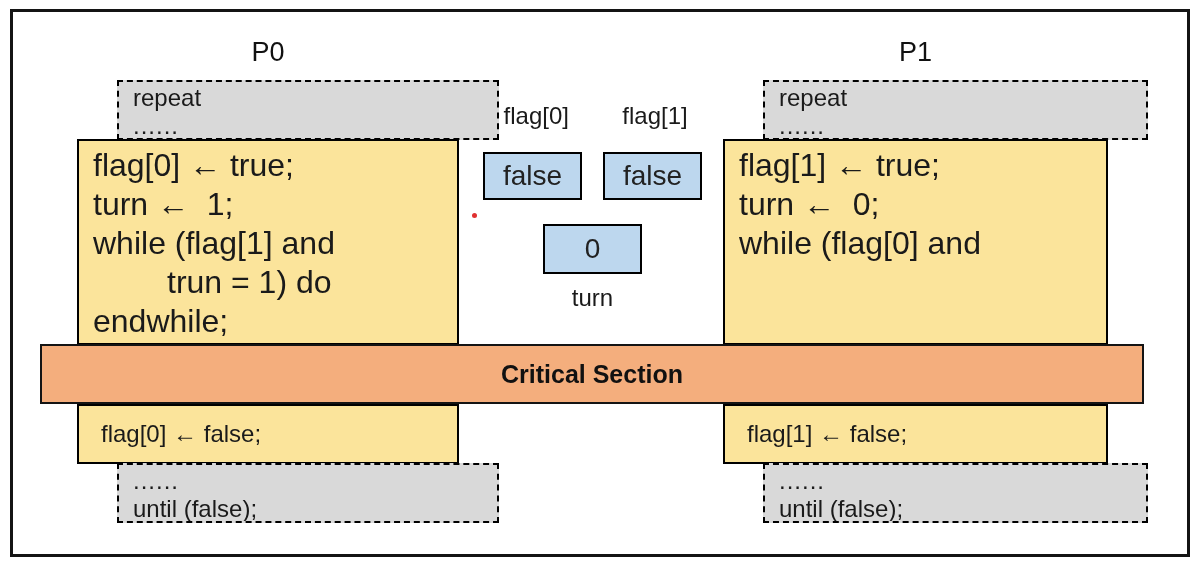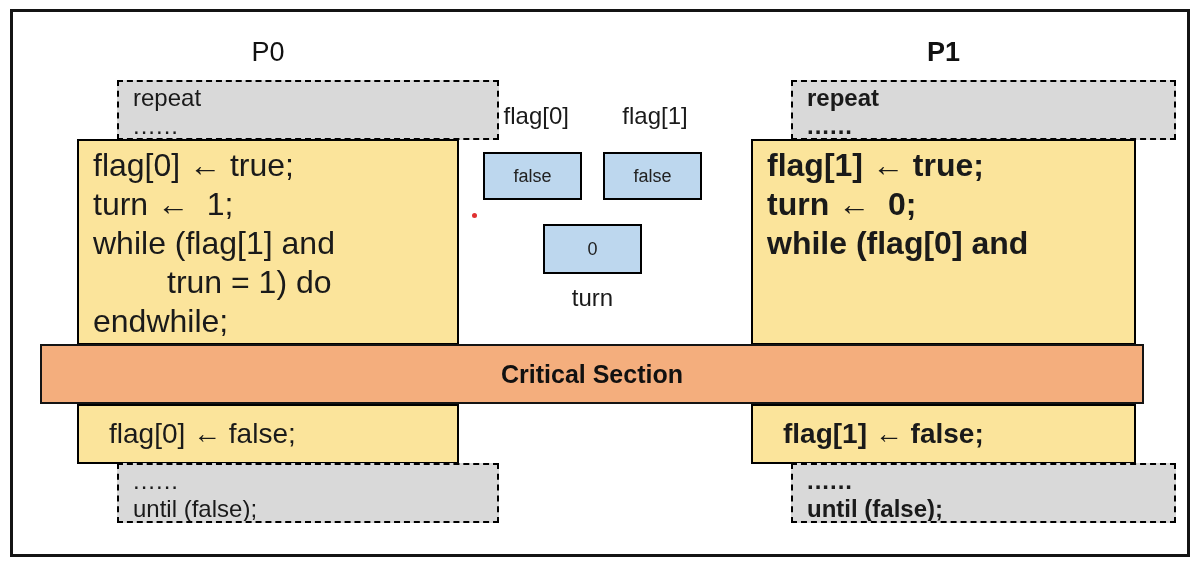--- a/index.html
+++ b/index.html
@@ -9,32 +9,32 @@
   }
   .abs{position:absolute;box-sizing:border-box;}
   .frame{left:10px;top:9px;width:1180px;height:548px;border:3px solid #141414;background:transparent;}
   .proc-title{top:36px;height:32px;font-size:27px;text-align:center;line-height:32px;color:#111;}
   .sect{font-size:24px;line-height:28px;}
   .gray{background:#d9d9d9;border:2px dashed #000;padding:2px 0 0 14px;overflow:hidden;margin-left:40px;}
   .yellow{background:#fbe49b;border:2px solid #000;}
   .code-pad{padding:5px 0 0 14px;}
   .code-line{height:39px;line-height:39px;white-space:pre;font-size:32px;}
   .code-line.indent{padding-left:74px;}
-  .release{display:flex;align-items:center;padding-left:30px;font-size:28px;white-space:pre;}
+  .release{display:flex;align-items:center;padding-left:22px;font-size:24px;white-space:pre;}
   .dots{letter-spacing:1px;}
   .var-label{font-size:24px;text-align:center;height:32px;line-height:32px;}
-  .blue-box{background:#bdd7ee;border:2px solid #000;display:flex;align-items:center;justify-content:center;font-size:18px;color:#222;}
+  .blue-box{background:#bdd7ee;border:2px solid #000;display:flex;align-items:center;justify-content:center;font-size:28px;color:#222;}
   .banner{
     left:40px;top:344px;width:1104px;height:60px;background:#f4ae7d;border:2px solid #141414;
     display:flex;align-items:center;justify-content:center;font-size:25px;font-weight:bold;color:#111;z-index:5;
   }
   .red-dot{left:472px;top:213px;width:5px;height:5px;border-radius:50%;background:#e03030;}
   
   .colL{left:77px;width:382px;}
-  .colR{left:751px;width:385px;font-weight:bold;}
+  .colR{left:723px;width:385px;}
   .row-top{top:80px;height:60px;}
   .row-code{top:139px;height:206px;}
   .row-release{top:404px;height:60px;}
   .row-until{top:463px;height:60px;}
 </style>
 </head>
 <body>
 
 <div class="canvas">
 

